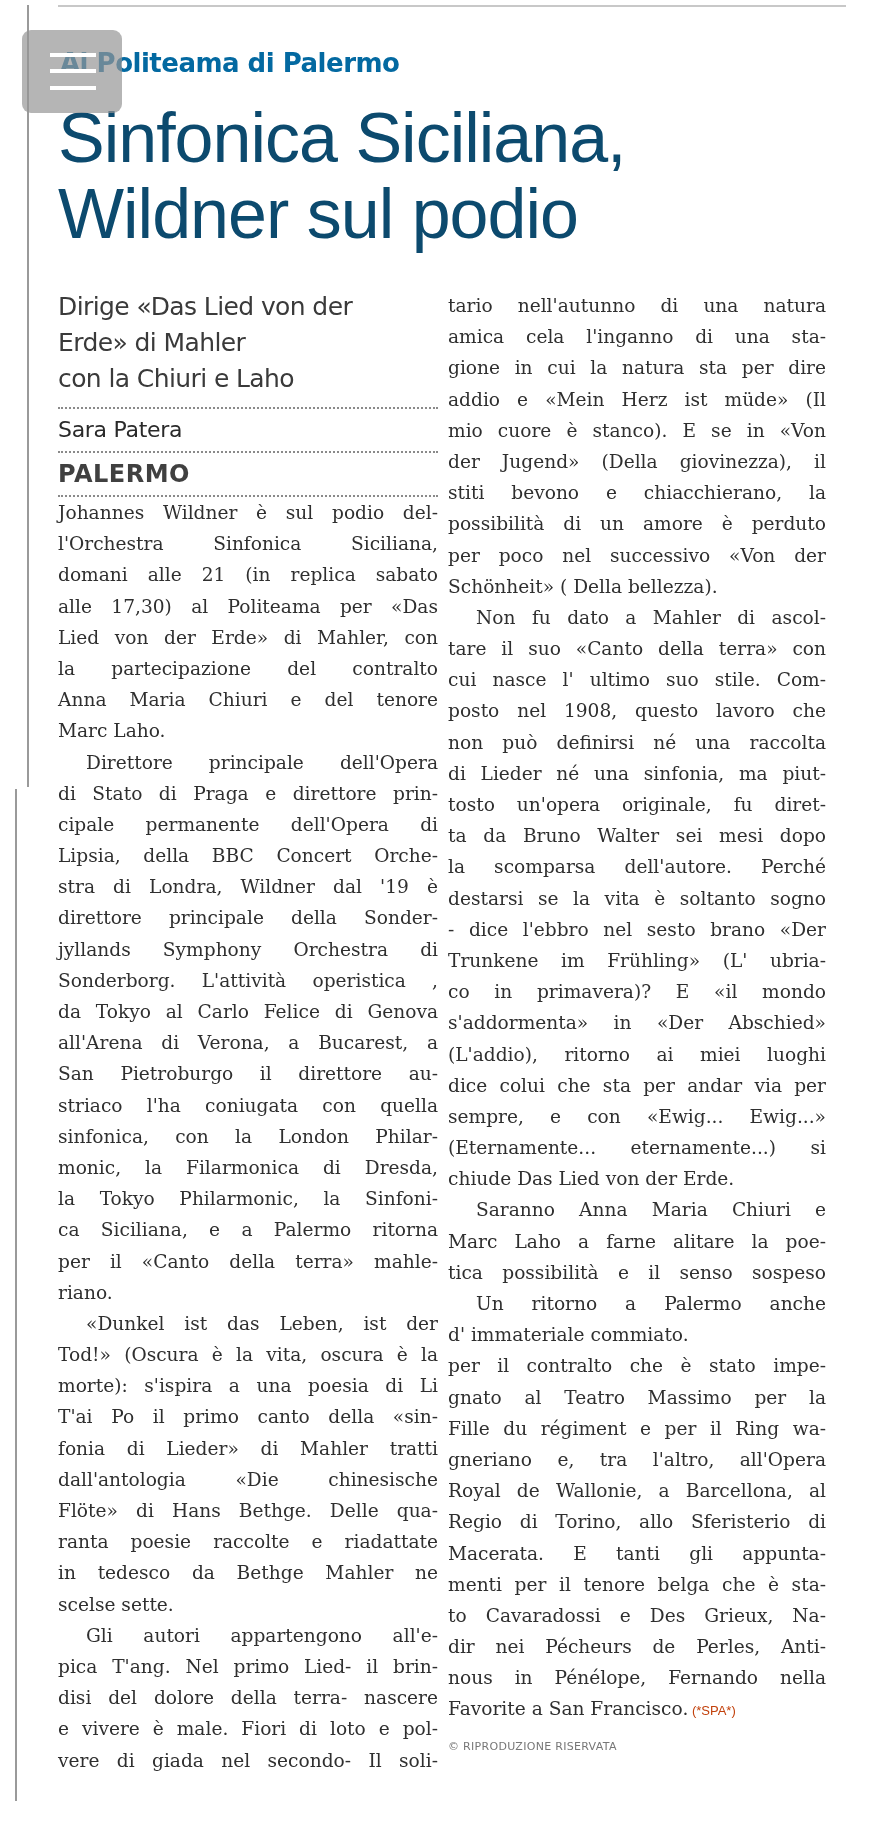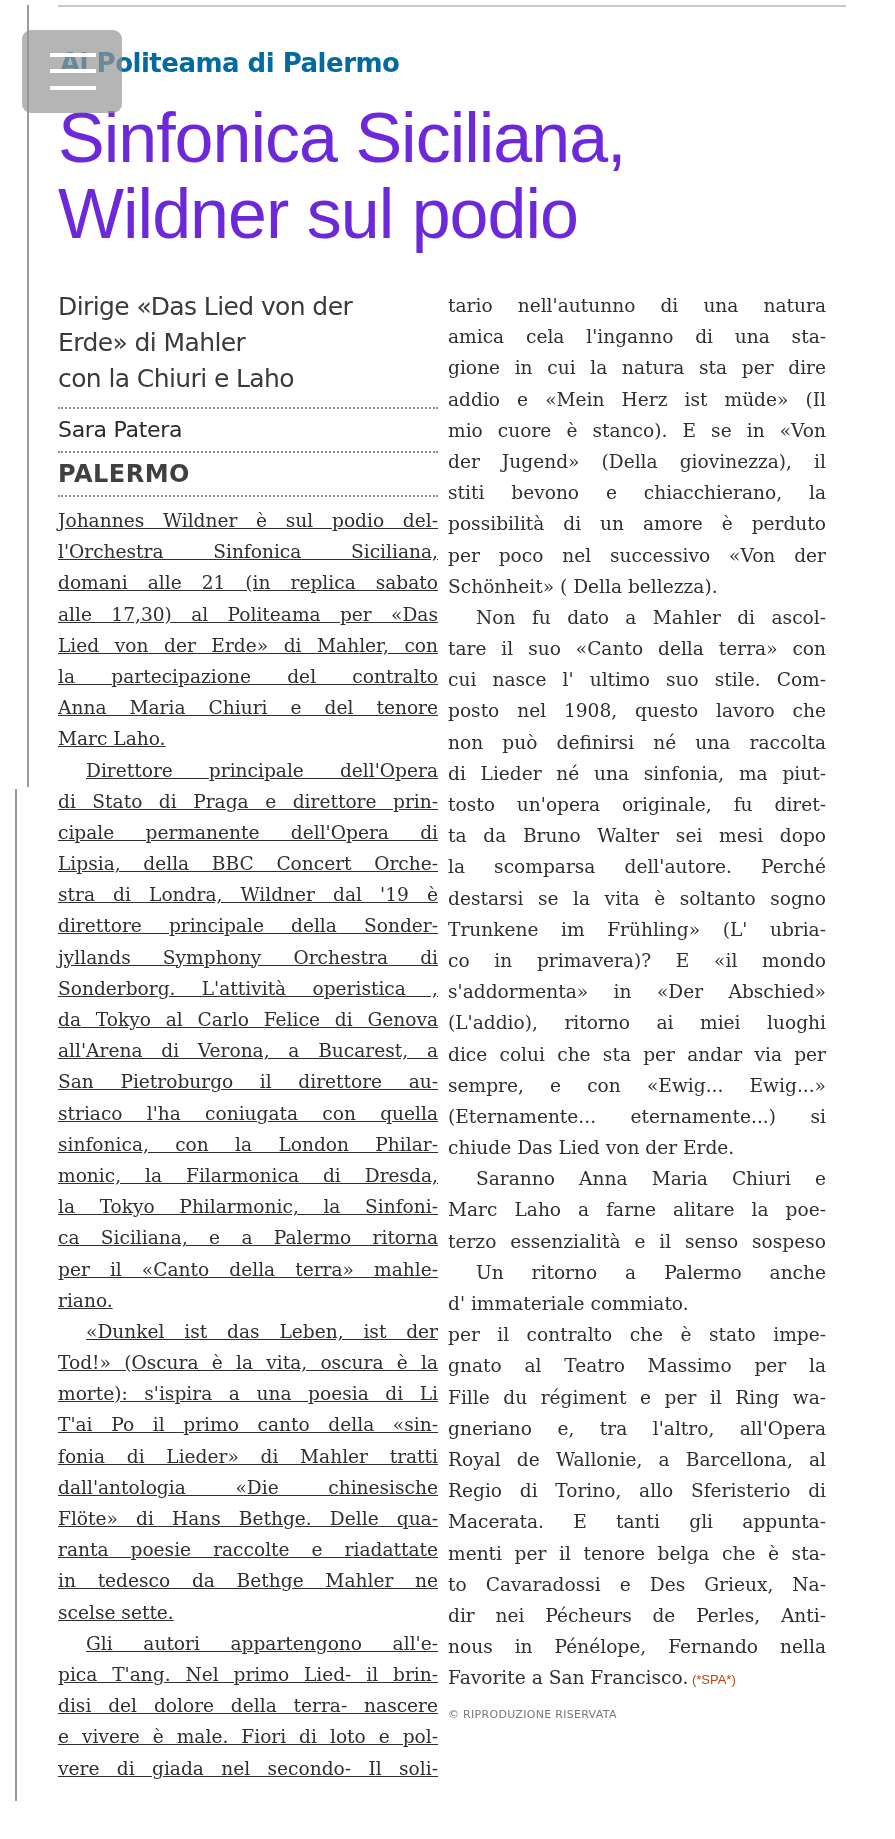--- a/index.html
+++ b/index.html
@@ -5,40 +5,40 @@
   html, body { margin: 0; padding: 0; background: #ffffff; }
   body { width: 895px; height: 1839px; position: relative; overflow: hidden; color: #2a2a2a; }
   .top-rule { position: absolute; left: 58px; top: 5px; width: 788px; height: 2px; background: #c8c8c8; }
   .vline1 { position: absolute; left: 27px; top: 5px; width: 2px; height: 782px; background: #9a9a9a; }
   .vline2 { position: absolute; left: 15px; top: 789px; width: 2px; height: 1012px; background: #9a9a9a; }
 
   .menu-btn { position: absolute; left: 22px; top: 30px; width: 100px; height: 83px; background: rgba(150,150,150,0.7); border-radius: 9px; cursor: pointer; z-index: 5; }
   .menu-btn .bar { position: absolute; left: 28px; width: 46px; height: 4px; background: #ffffff; }
 
   .kicker { position: absolute; left: 60px; top: 48px; font-family: "DejaVu Sans", sans-serif; font-weight: bold; font-size: 26px; color: #0369a1; letter-spacing: -0.5px; white-space: nowrap; }
-  .headline { position: absolute; left: 58px; top: 100px; width: 800px; font-family: "Liberation Sans", sans-serif; font-size: 70px; line-height: 76px; color: #6d28d9; letter-spacing: -1px; }
+  .headline { position: absolute; left: 58px; top: 100px; width: 800px; font-family: "Liberation Sans", sans-serif; font-size: 70px; line-height: 76px; color: #0c4a6e; letter-spacing: -1px; }
   .headline div { white-space: nowrap; }
 
   .col { position: absolute; font-family: "DejaVu Serif", serif; font-size: 18.6px; line-height: 31.2px; color: #2f2f2f; }
   .col-left { left: 58px; top: 289px; width: 380px; }
   .col-right { left: 448px; top: 290px; width: 378px; }
 
   .subhead { font-family: "DejaVu Sans", sans-serif; font-size: 25px; line-height: 36px; color: #3a3a3a; letter-spacing: -0.6px; margin: 0 0 10px 0; }
   .subhead div { white-space: nowrap; }
   .dots { height: 0; border-top: 2px dotted #8a8a8a; margin: 0; }
   .byline { font-family: "DejaVu Sans", sans-serif; font-weight: normal; font-size: 22px; line-height: 42px; color: #2a2a2a; letter-spacing: -0.3px; }
   .dateline { font-family: "DejaVu Sans", sans-serif; font-weight: bold; font-size: 24px; line-height: 42px; color: #404040; letter-spacing: 0.5px; }
 
   .line { white-space: nowrap; display: block; text-align: justify; text-align-last: justify; height: 31.2px; overflow: visible; }
   .line.last { text-align-last: left; }
   .line.indent { padding-left: 28px; }
 
   .copyright { font-family: "DejaVu Sans", sans-serif; font-size: 11px; color: #777; letter-spacing: 0.3px; margin-top: 6px; }
   .spa { font-family: Liberation Sans, sans-serif; font-size: 13px; color: #c2410c; }
-  .p1 { margin-top: 8px; text-decoration: underline; }
+  .p1 { margin-top: 0; }
 </style>
 </head>
 <body>
 
 <div class="top-rule"></div>
 <div class="vline1"></div>
 <div class="vline2"></div>
 
 <div class="menu-btn">
   <span>
@@ -126,31 +126,32 @@
       <span class="line indent">Non fu dato a Mahler di ascol-</span>
       <span class="line">tare il suo «Canto della terra» con</span>
       <span class="line">cui nasce l' ultimo suo stile. Com-</span>
       <span class="line">posto nel 1908, questo lavoro che</span>
       <span class="line">non può definirsi né una raccolta</span>
       <span class="line">di Lieder né una sinfonia, ma piut-</span>
       <span class="line">tosto un'opera originale, fu diret-</span>
       <span class="line">ta da Bruno Walter sei mesi dopo</span>
       <span class="line">la scomparsa dell'autore. Perché</span>
       <span class="line">destarsi se la vita è soltanto sogno</span>
+      <span class="line">- dice l'ebbro nel sesto brano «Der</span>
       <span class="line">Trunkene im Frühling» (L' ubria-</span>
       <span class="line">co in primavera)? E «il mondo</span>
       <span class="line">s'addormenta» in «Der Abschied»</span>
       <span class="line">(L'addio), ritorno ai miei luoghi</span>
       <span class="line">dice colui che sta per andar via per</span>
       <span class="line">sempre, e con «Ewig... Ewig...»</span>
       <span class="line">(Eternamente... eternamente...) si</span>
       <span class="line last">chiude Das Lied von der Erde.</span>
       <span class="line indent">Saranno Anna Maria Chiuri e</span>
       <span class="line">Marc Laho a farne alitare la poe-</span>
-      <span class="line">terzo essenzialità e il senso sospeso</span>
+      <span class="line">tica possibilità e il senso sospeso</span>
       <span class="line indent">Un ritorno a Palermo anche</span>
       <span class="line last">d' immateriale commiato.</span>
       <span class="line">per il contralto che è stato impe-</span>
       <span class="line">gnato al Teatro Massimo per la</span>
       <span class="line">Fille du régiment e per il Ring wa-</span>
       <span class="line">gneriano e, tra l'altro, all'Opera</span>
       <span class="line">Royal de Wallonie, a Barcellona, al</span>
       <span class="line">Regio di Torino, allo Sferisterio di</span>
       <span class="line">Macerata. E tanti gli appunta-</span>
       <span class="line">menti per il tenore belga che è sta-</span>

